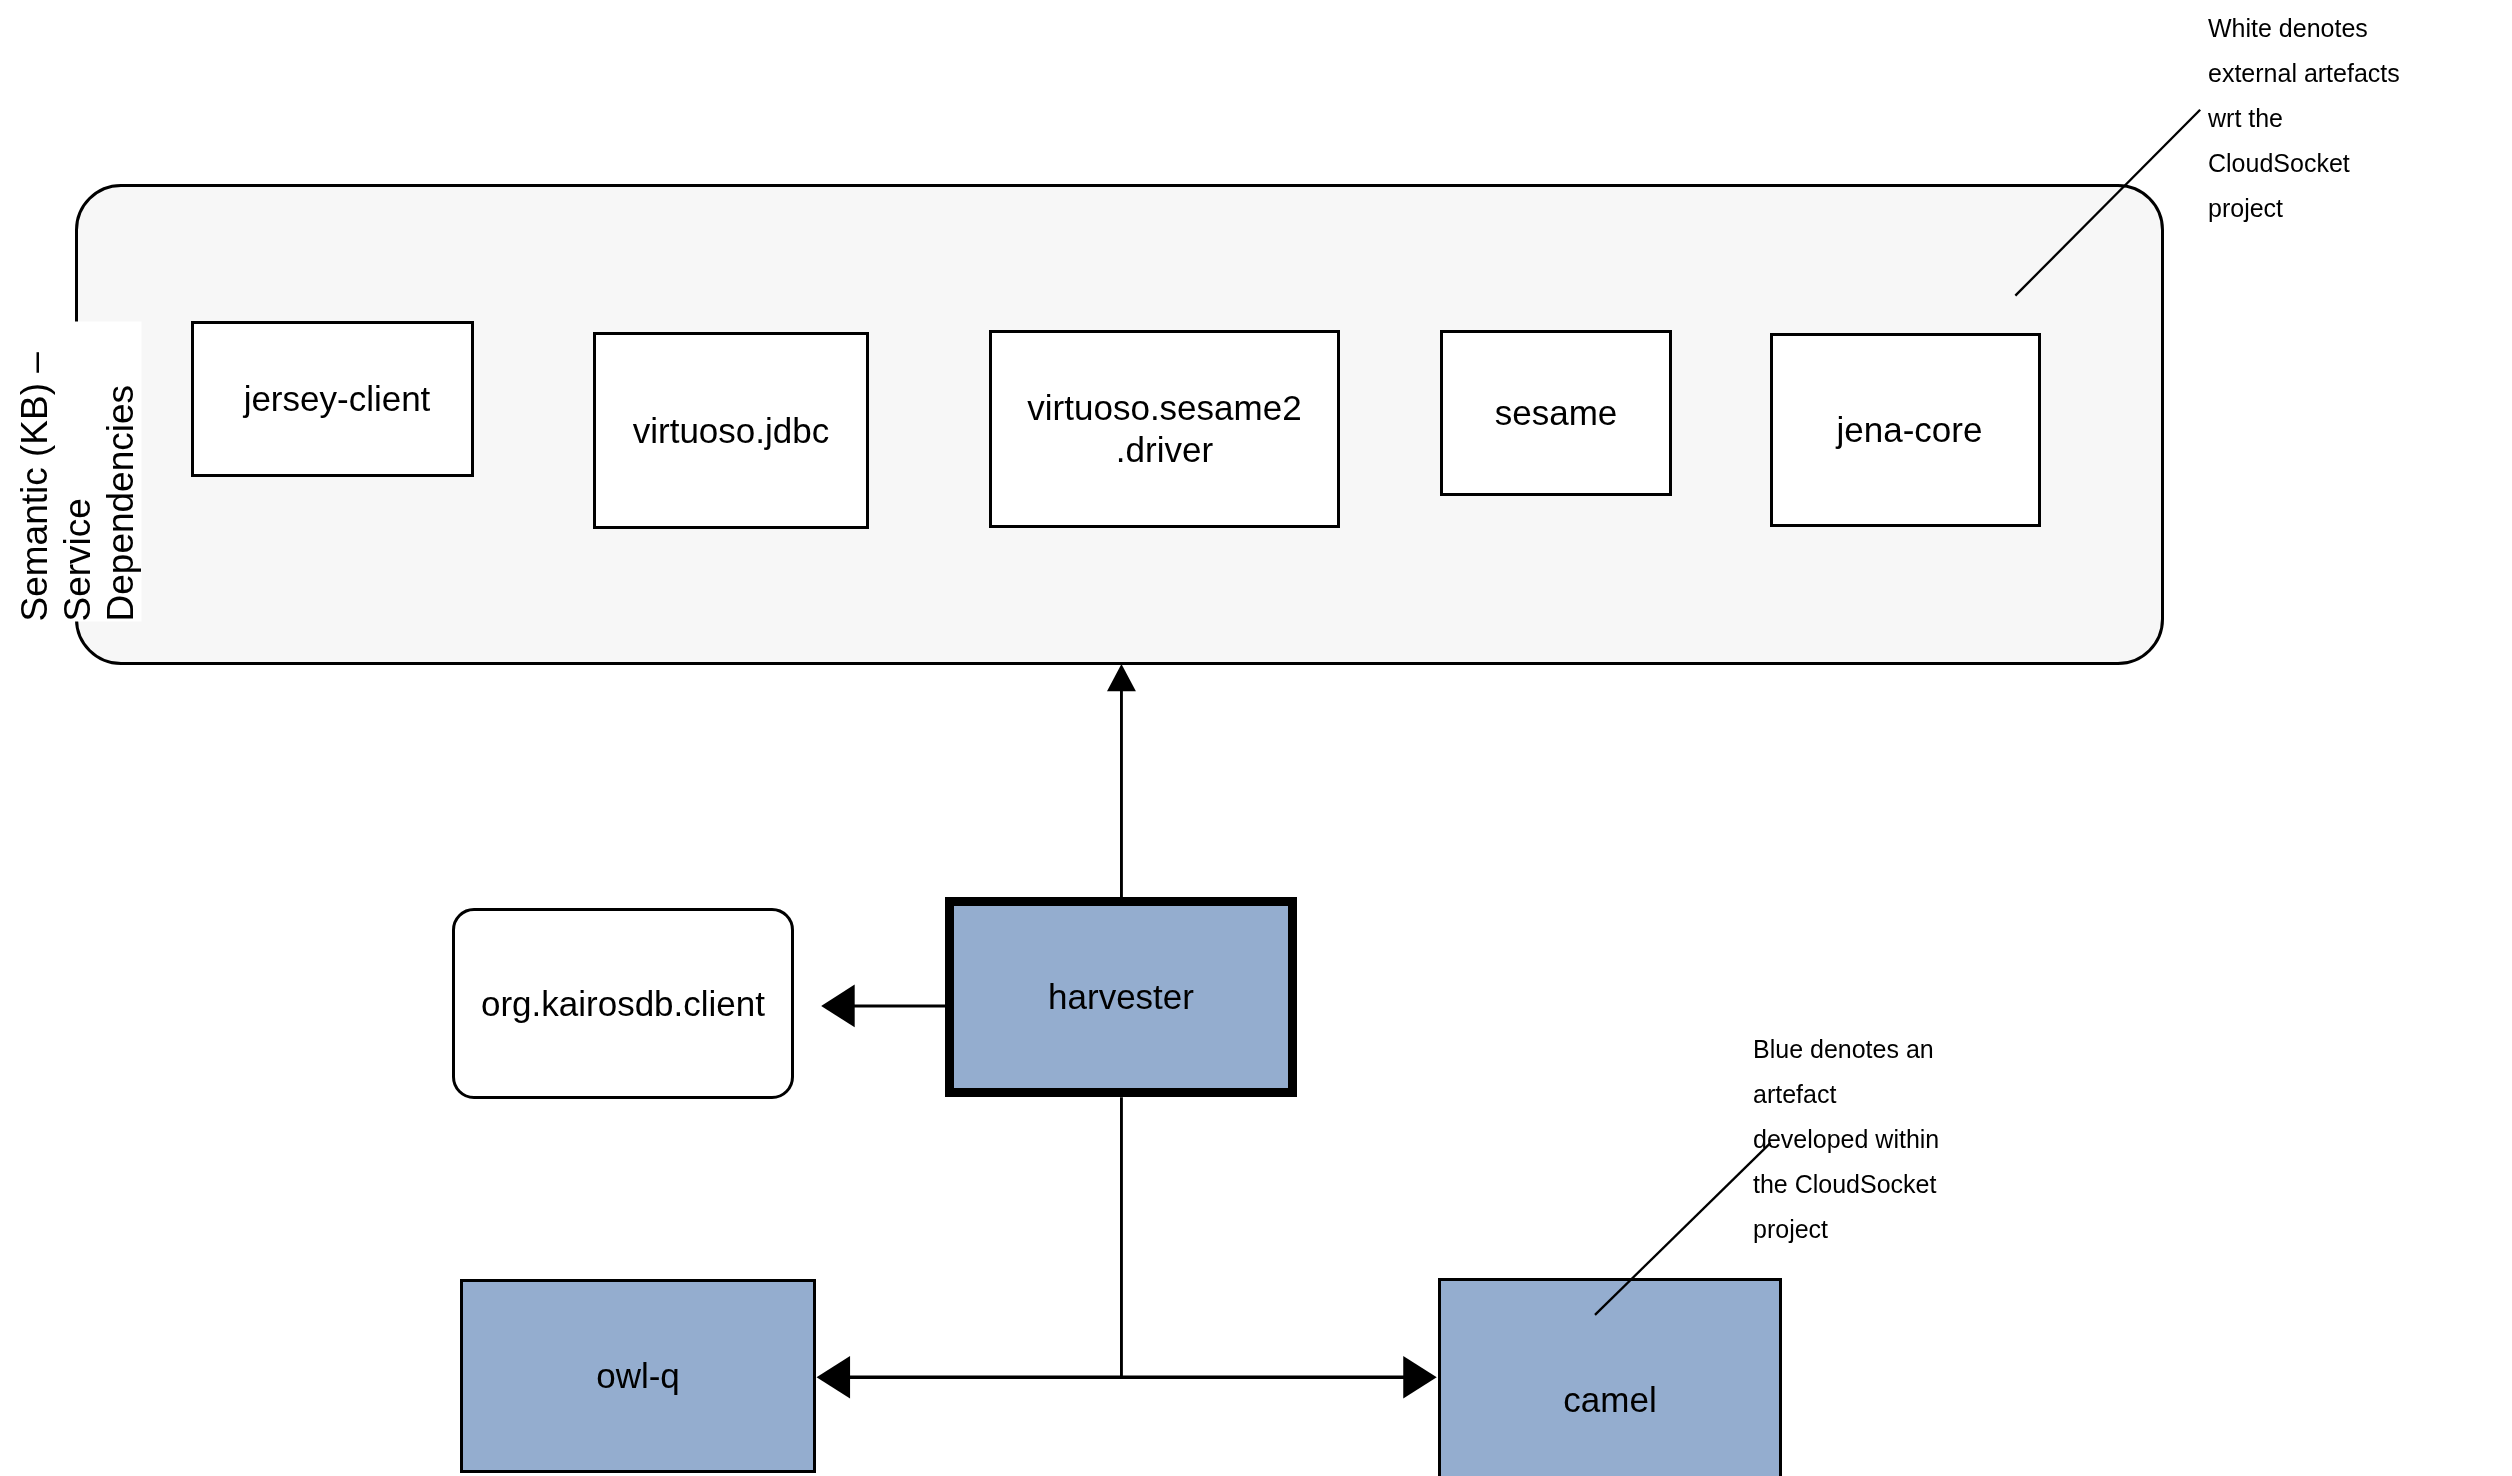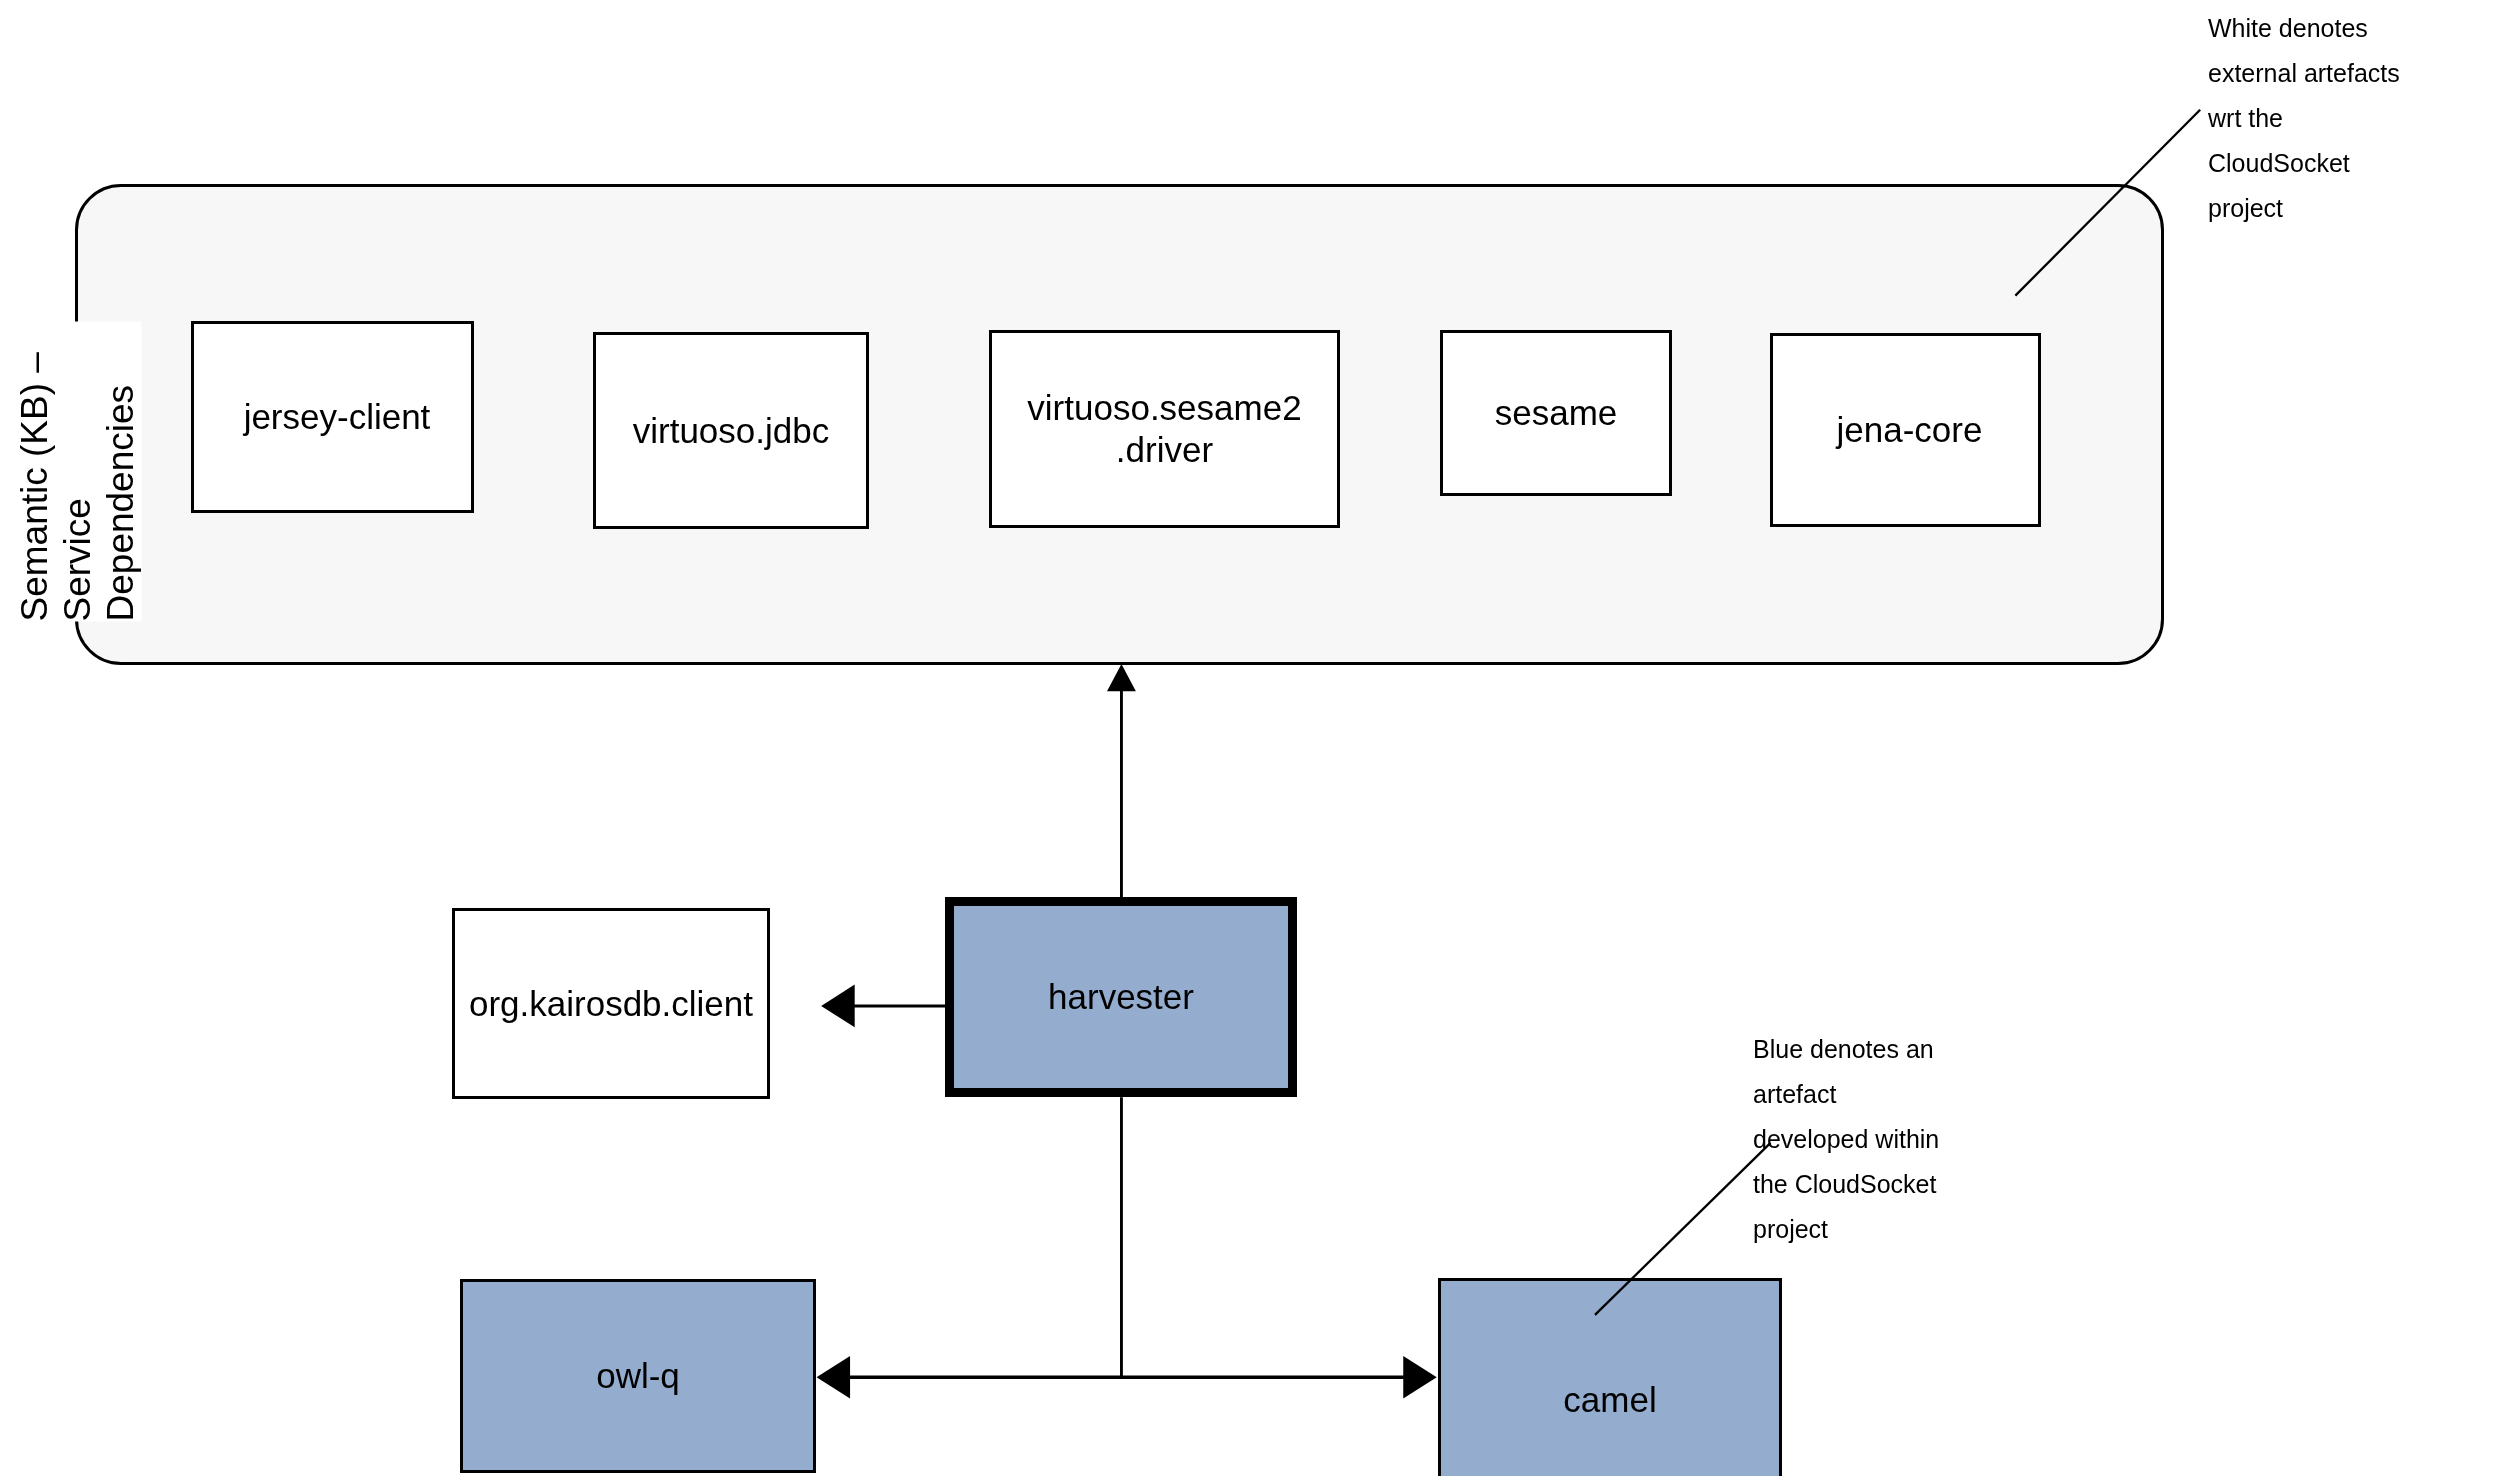--- a/index.html
+++ b/index.html
@@ -40,27 +40,27 @@
     display: flex;
     align-items: center;
     justify-content: center;
     text-align: center;
     font-size: 35px;
     line-height: 42px;
     white-space: pre-line;
   }
   .node.blue { background: #94ADCF; }
   .node.thick { border-width: 9.2px; text-align: center; }
-  .node-jersey   { left: 191px;  top: 321px;  width: 283px; height: 192px; padding-left: 9px; }
+  .node-jersey   { left: 191px;  top: 321px;  width: 283px; height: 156px; padding-left: 9px; }
   .node-vjdbc    { left: 593px; top: 332px;  width: 276px; height: 197px; }
   .node-vsesame  { left: 989px; top: 330px;  width: 351px; height: 198px; }
   .node-sesame   { left: 1440px; top: 330px;  width: 232px; height: 166px; }
   .node-jena     { left: 1770px; top: 333px;  width: 271px; height: 194px; padding-left: 8px; }
   .node-harvester{ left: 945px; top: 897px; width: 352px; height: 200px; }
-  .node-kairosdb { left: 452px;  top: 908px; width: 318px; height: 191px; }
+  .node-kairosdb { left: 452px;  top: 908px; width: 342px; height: 191px; border-radius: 22px; }
   .node-owlq     { left: 460px;  top: 1279px; width: 356px; height: 194px; }
   .node-camel    { left: 1438px; top: 1278px; width: 344px; height: 243px; }
   .note {
     position: absolute;
     font-size: 25px;
     line-height: 45px;
     white-space: pre-line;
     text-align: left;
   }
   .note-white { left: 2208px; top: 5.8px;  width: 300px; }

